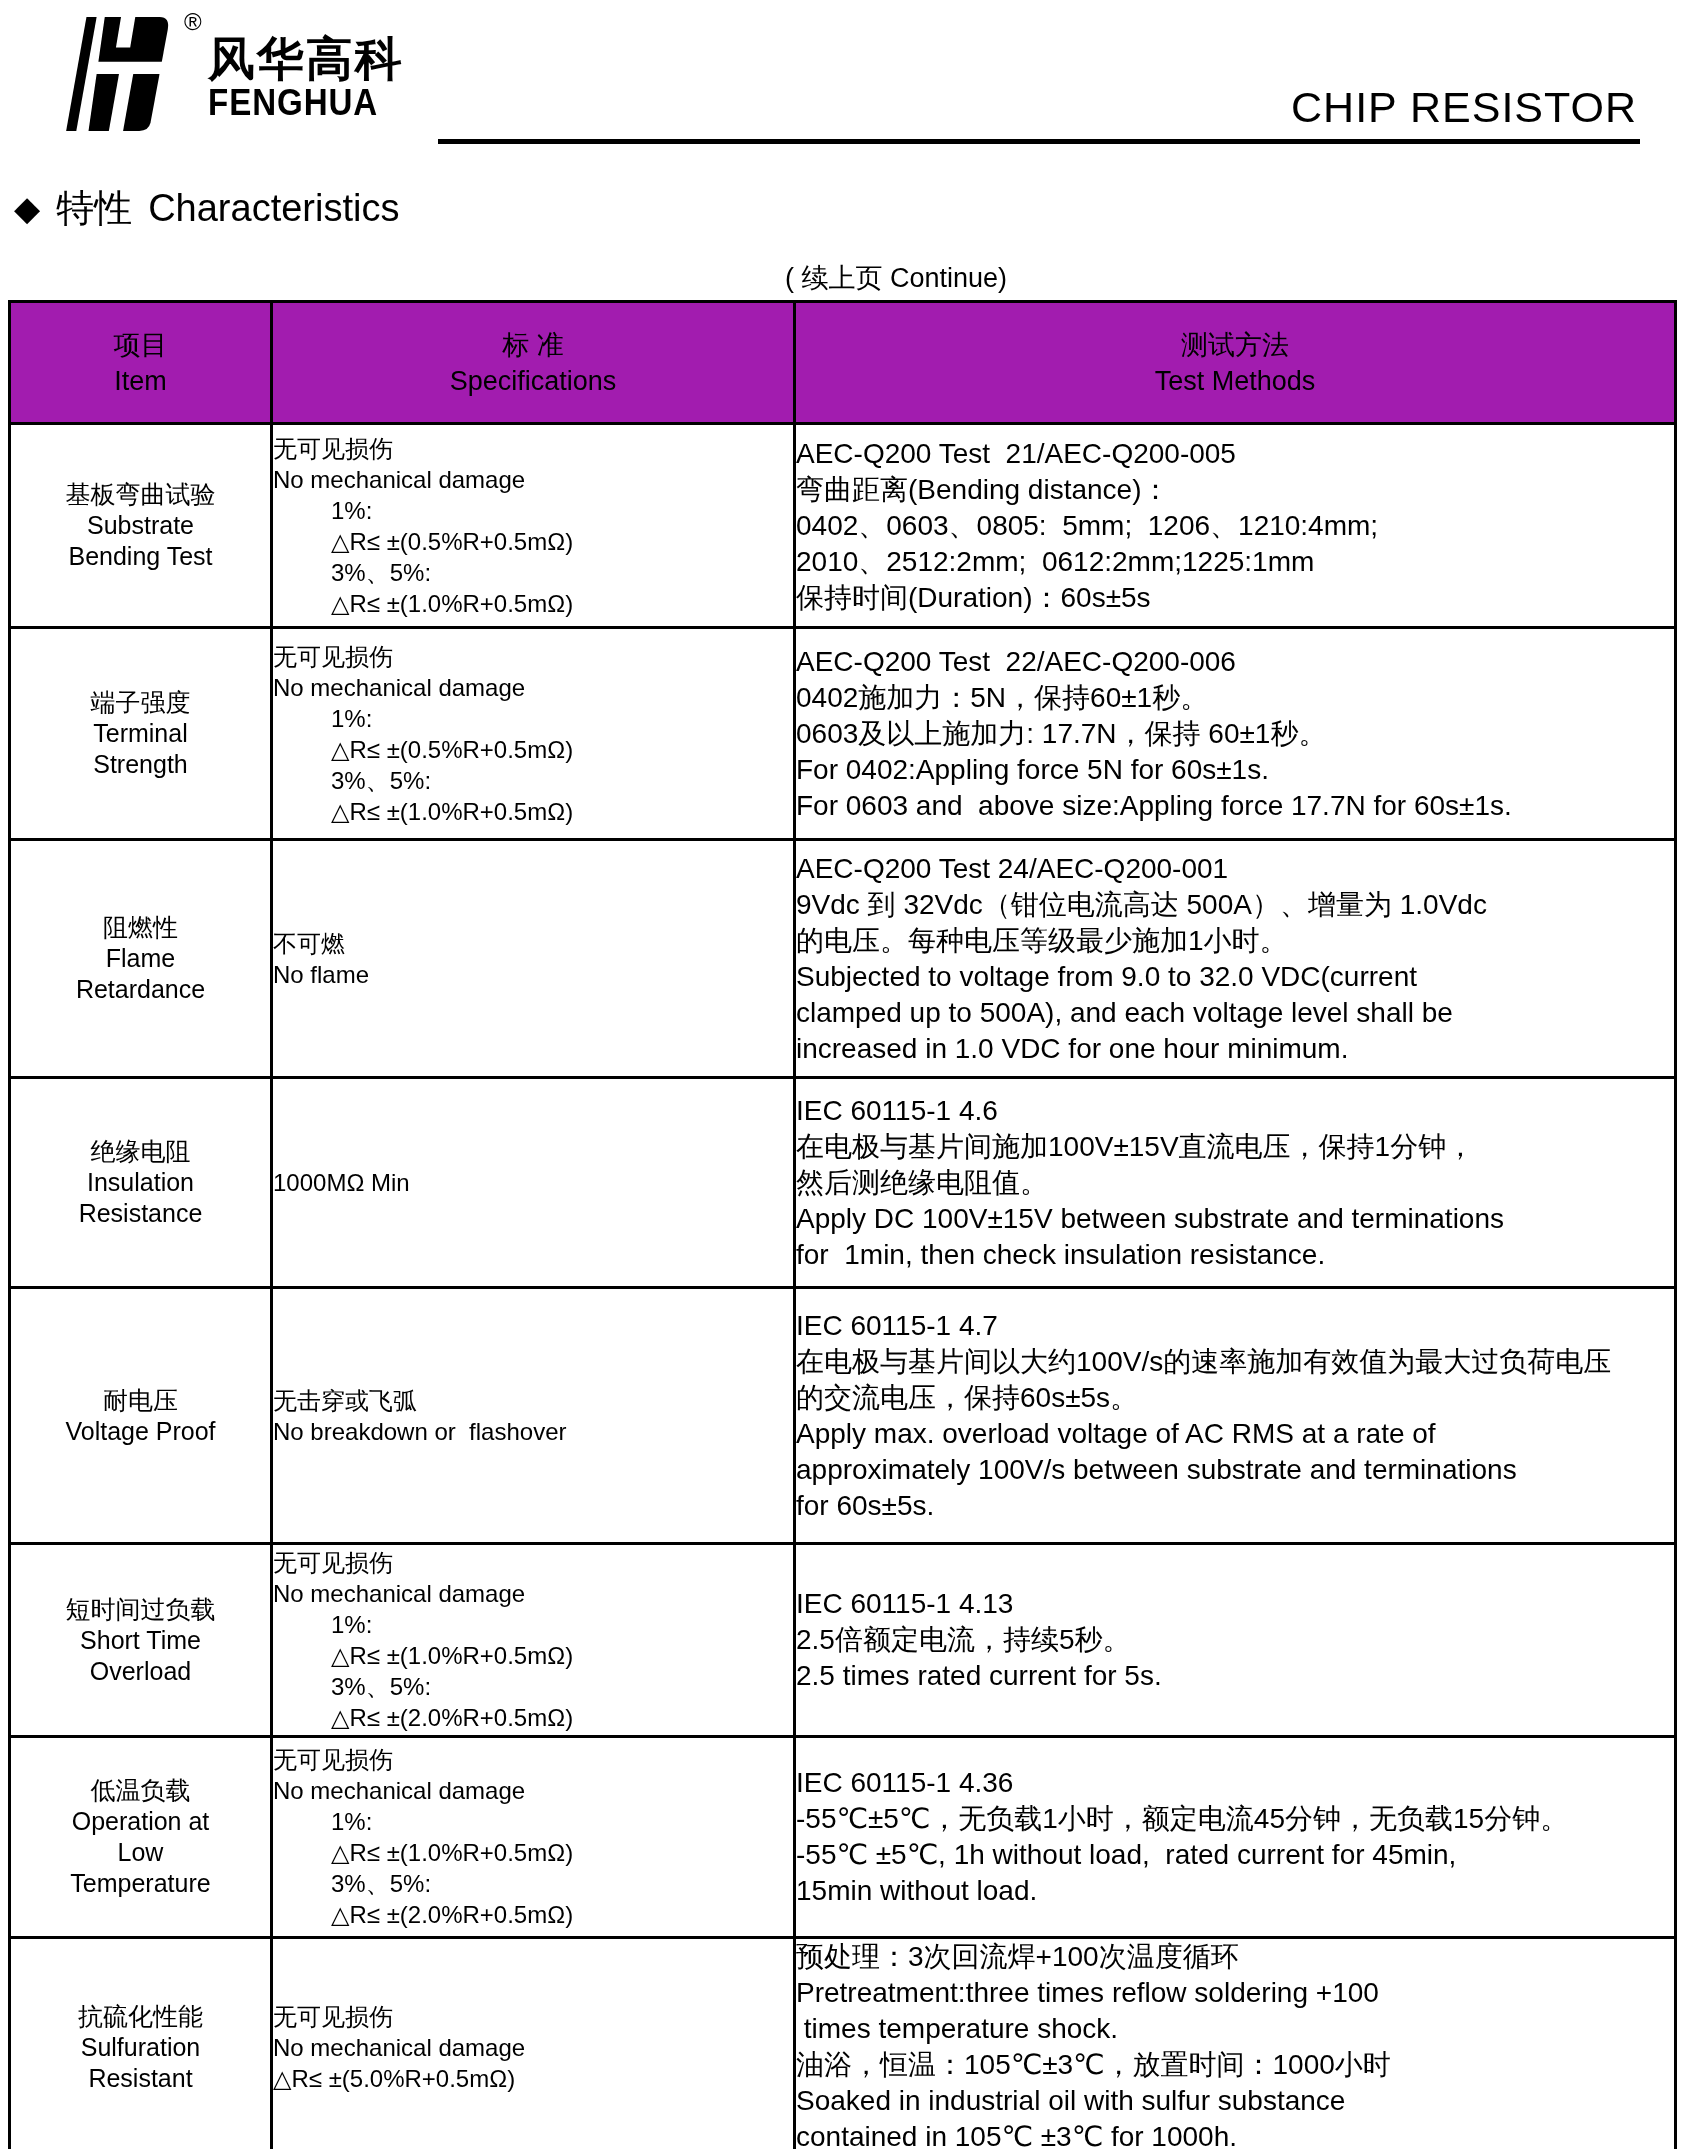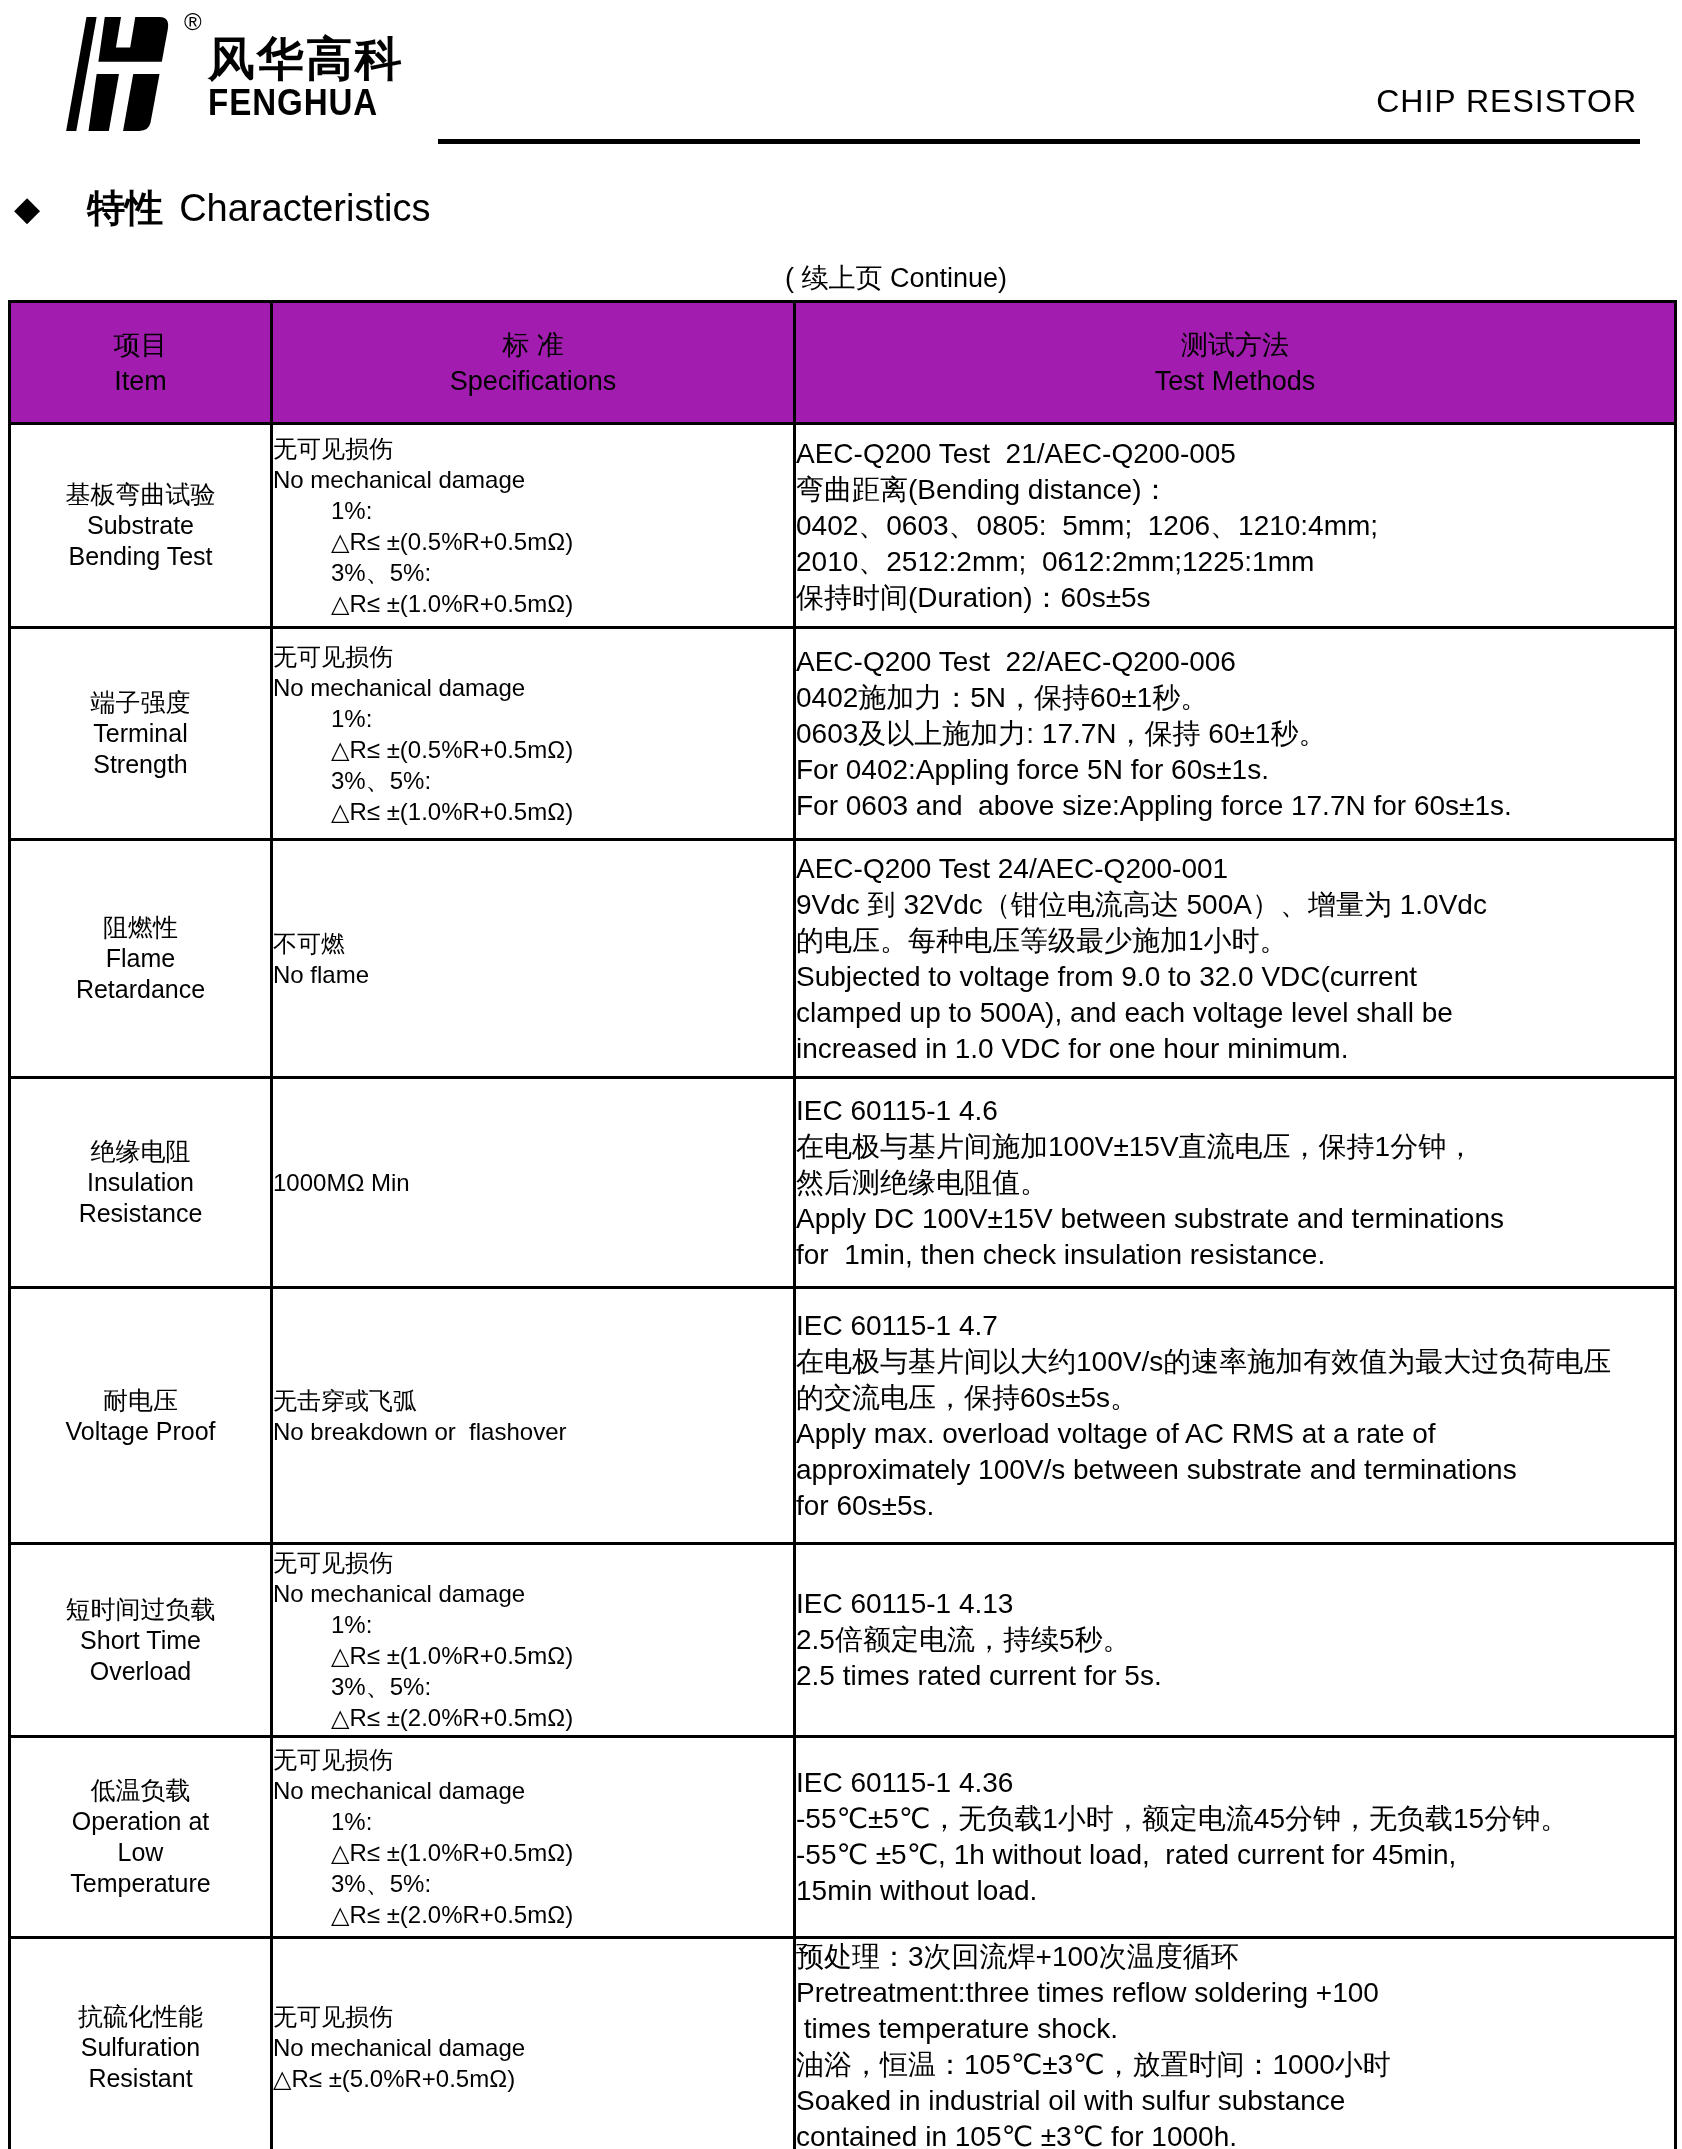--- a/index.html
+++ b/index.html
@@ -10,26 +10,26 @@
     -webkit-font-smoothing:antialiased;
   }
   
   .page-header{position:relative;height:150px;}
   .logo-group{position:absolute;left:58px;top:10px;display:flex;align-items:flex-start;}
   .logo-mark{width:122px;height:128px;display:block;}
   .logo-reg{font-size:24px;line-height:24px;margin:0 6px 0 4px;}
   .logo-text{display:flex;flex-direction:column;margin-top:24px;}
   .logo-zh{font-size:47px;font-weight:bold;letter-spacing:2px;line-height:50px;white-space:nowrap;}
   .logo-en{font-size:36px;font-weight:bold;letter-spacing:1px;line-height:38px;transform:scaleX(.92);transform-origin:left;}
-  .page-title{position:absolute;right:45px;top:83px;font-size:32px;letter-spacing:1px;white-space:nowrap;}
+  .page-title{position:absolute;right:45px;top:83px;font-size:43px;letter-spacing:1px;white-space:nowrap;}
   .header-rule{position:absolute;left:438px;top:139px;width:1202px;height:5px;background:#000;}
   
   .section-heading{margin:34px 0 0 14px;display:flex;align-items:center;gap:16px;font-size:38px;line-height:48px;}
   .diamond{font-size:34px;line-height:48px;}
-  .section-zh{font-weight:bold;margin-left:31px;}
+  .section-zh{font-weight:normal;}
   
   .continue-note{margin-top:28px;text-align:center;font-size:27px;transform:translateX(55px);}
   
   table.spec-table{margin:4px 0 0 8px;border-collapse:collapse;table-layout:fixed;width:1666px;}
   .spec-table col.c1{width:262px;}
   .spec-table col.c2{width:523px;}
   .spec-table col.c3{width:881px;}
   .spec-table th,.spec-table td{border:3px solid #000;vertical-align:middle;padding:0;}
   .spec-table th{background:#a21caf;height:119px;font-weight:normal;font-size:27px;line-height:36px;text-align:center;}
   tbody tr:nth-child(1){height:204px;}

